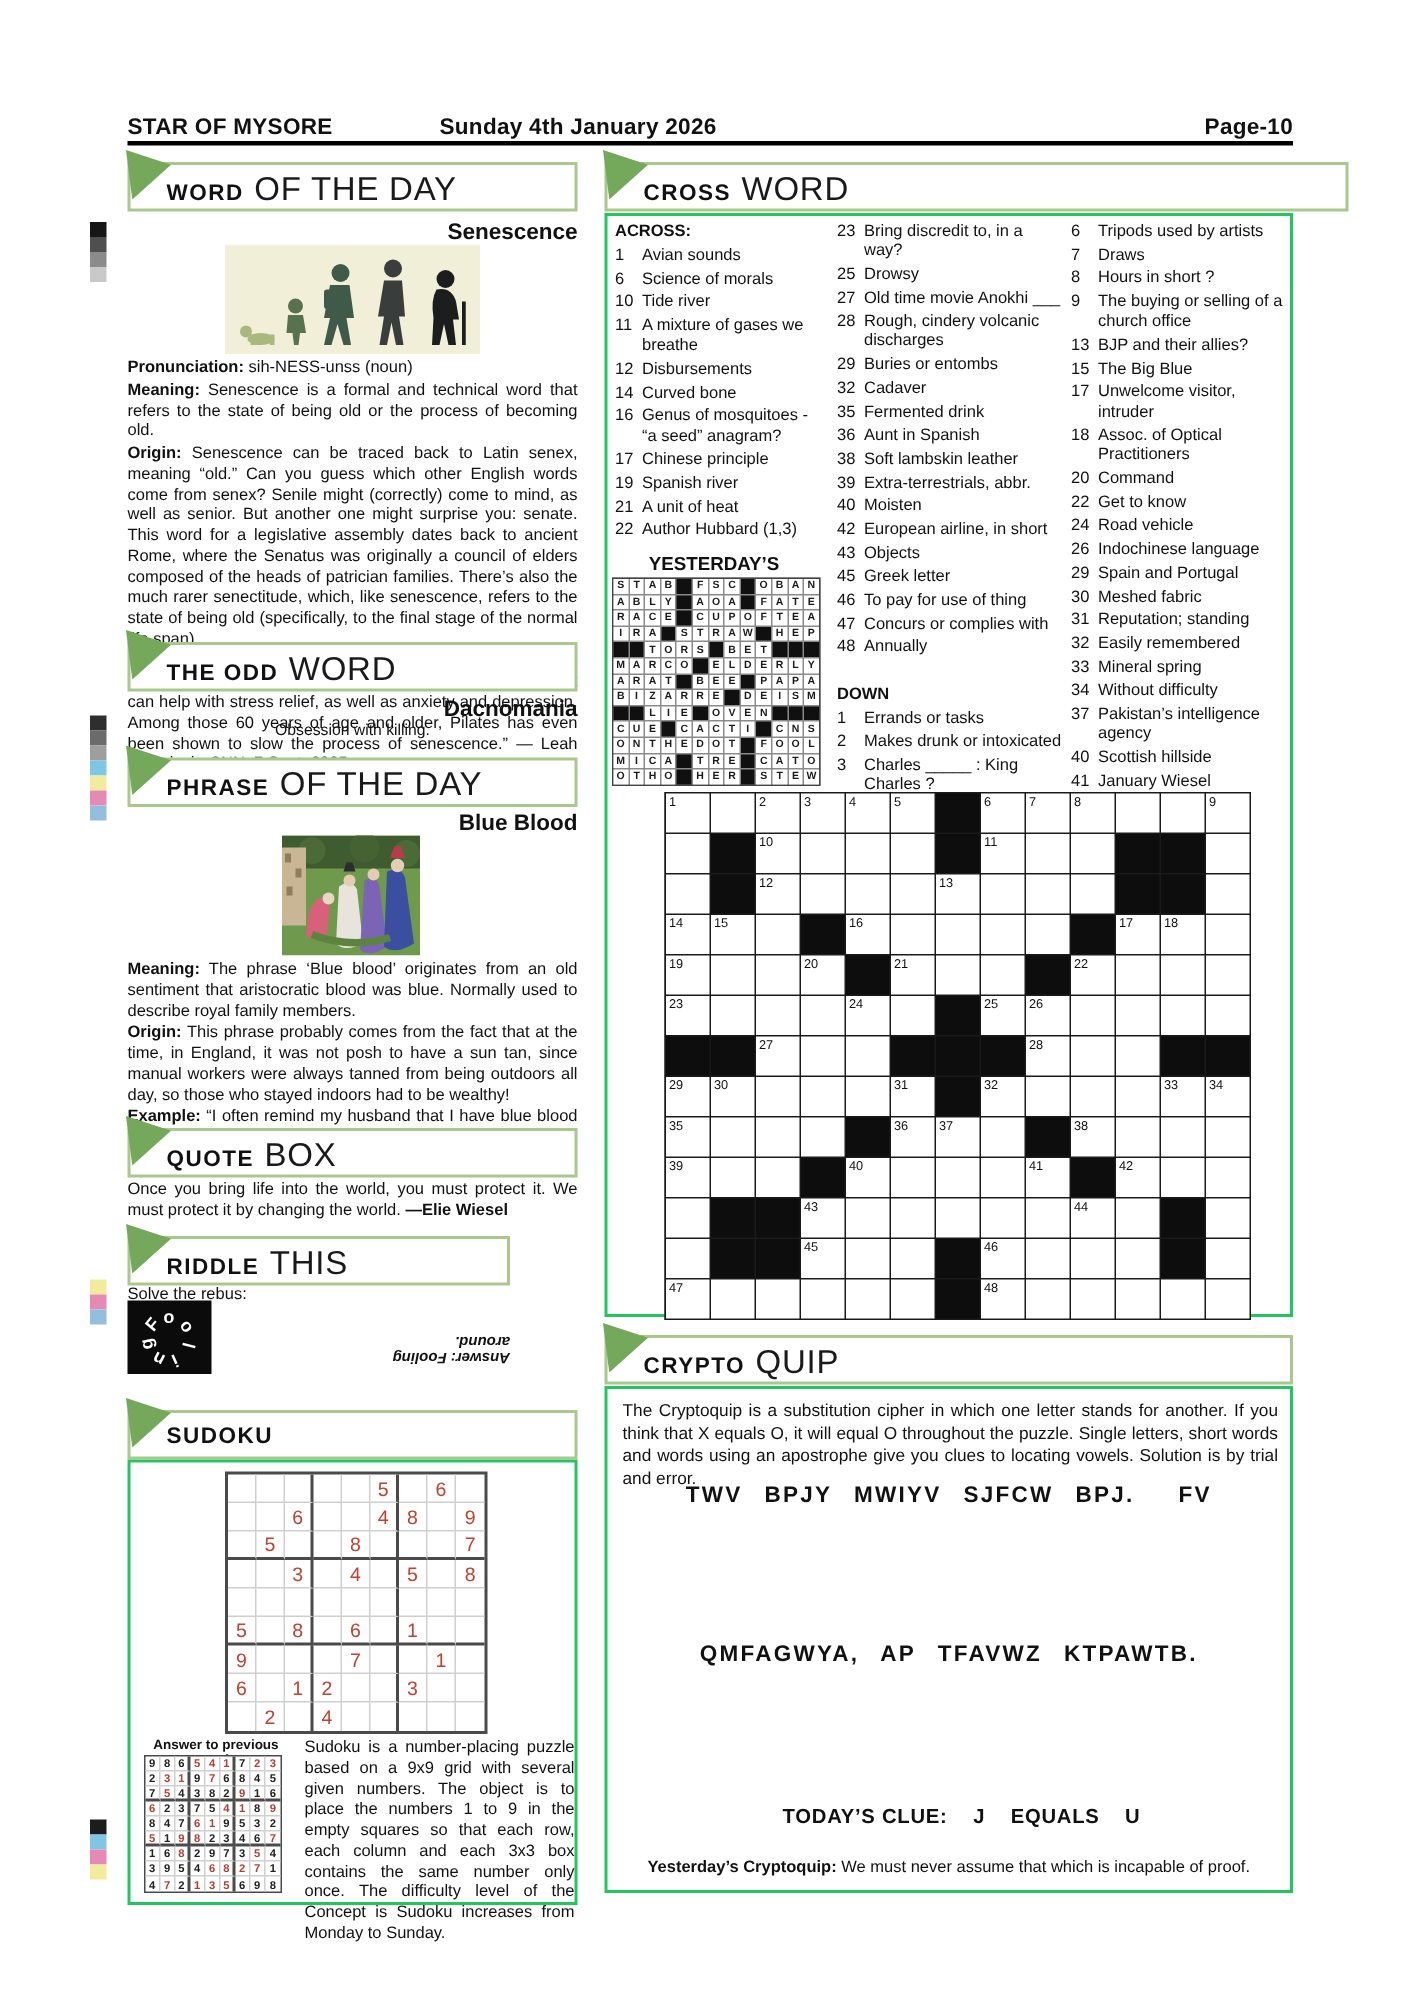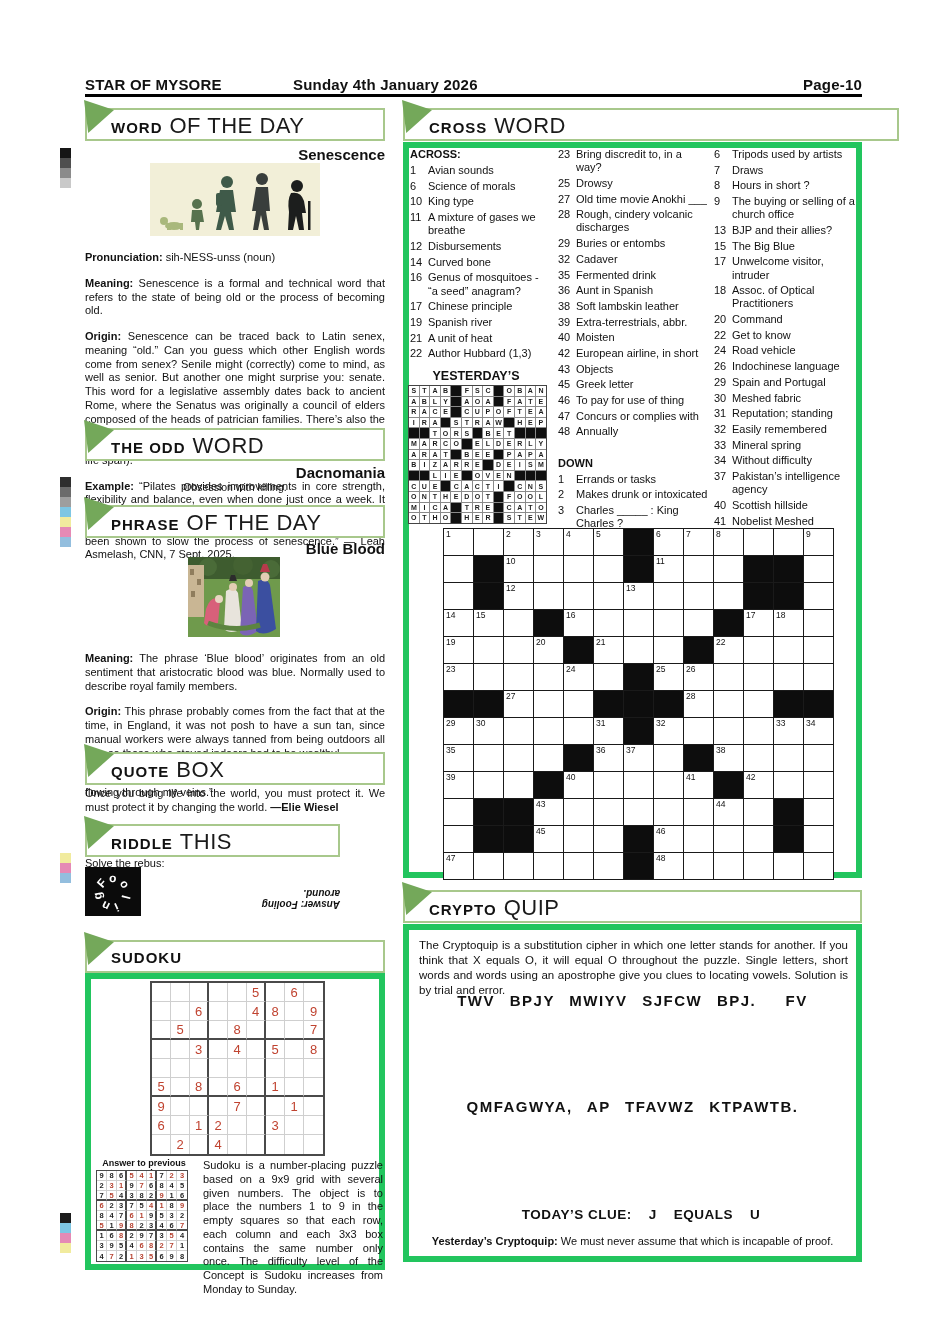--- a/index.html
+++ b/index.html
@@ -12,24 +12,24 @@
   #mast-rule{position:absolute;left:85px;top:94px;width:777px;height:3px;background:#000}
 
   
   .sec-hdr{position:absolute;height:33px;border:2px solid #a8c88c;background:#fff;
            box-sizing:border-box;display:flex;align-items:baseline;padding:3px 0 0 24px}
   .sec-hdr .flag{position:absolute;left:-3px;top:-10px;width:30px;height:33px;background:#74a85a;
                  clip-path:polygon(0 0,100% 30%,14% 100%)}
   .hb{font-weight:bold;font-size:15px;letter-spacing:1px;line-height:26px}
   .hl{font-size:22px;margin-left:7px;letter-spacing:.5px;line-height:26px;color:#1a1a1a}
 
-  .green-box{position:absolute;border:6px solid #22c55e;box-sizing:border-box;background:#fff}
+  .green-box{position:absolute;border:2px solid #22c55e;box-sizing:border-box;background:#fff}
 
   .txt{position:absolute;font-size:11px;line-height:1.25;text-align:justify}
-  .txt p{margin:12px 0 1px 0}
+  .txt p{margin:0 0 1px 0}
   .subtitle{position:absolute;font-weight:bold;font-size:15px;text-align:right}
   .smalldef{position:absolute;font-size:10.5px;text-align:center}
 
   
   .clue-col{position:absolute}
   .clue-head{font-weight:bold;font-size:11px;margin-bottom:4px}
   .down-head{margin-top:18px}
   .clue{display:flex;margin-bottom:2.5px;font-size:11px;line-height:1.2}
   .cnum{width:18px;flex:none}
   .ctxt{flex:1}
@@ -418,21 +418,21 @@
     <div class="clue">
       <span class="cnum">1</span>
       <span class="ctxt">Avian sounds</span>
     </div>
     <div class="clue">
       <span class="cnum">6</span>
       <span class="ctxt">Science of morals</span>
     </div>
     <div class="clue">
       <span class="cnum">10</span>
-      <span class="ctxt">King type</span>
+      <span class="ctxt">Tide river</span>
     </div>
     <div class="clue">
       <span class="cnum">11</span>
       <span class="ctxt">A mixture of gases we breathe</span>
     </div>
     <div class="clue">
       <span class="cnum">12</span>
       <span class="ctxt">Disbursements</span>
     </div>
     <div class="clue">
@@ -627,21 +627,21 @@
     <div class="clue">
       <span class="cnum">37</span>
       <span class="ctxt">Pakistan’s intelligence agency</span>
     </div>
     <div class="clue">
       <span class="cnum">40</span>
       <span class="ctxt">Scottish hillside</span>
     </div>
     <div class="clue">
       <span class="cnum">41</span>
-      <span class="ctxt">Nobelist Meshed</span>
+      <span class="ctxt">January Wiesel</span>
     </div>
     <div class="clue">
       <span class="cnum">43</span>
       <span class="ctxt">Broke bread</span>
     </div>
     <div class="clue">
       <span class="cnum">44</span>
       <span class="ctxt">Period of history</span>
     </div>
   </div>

